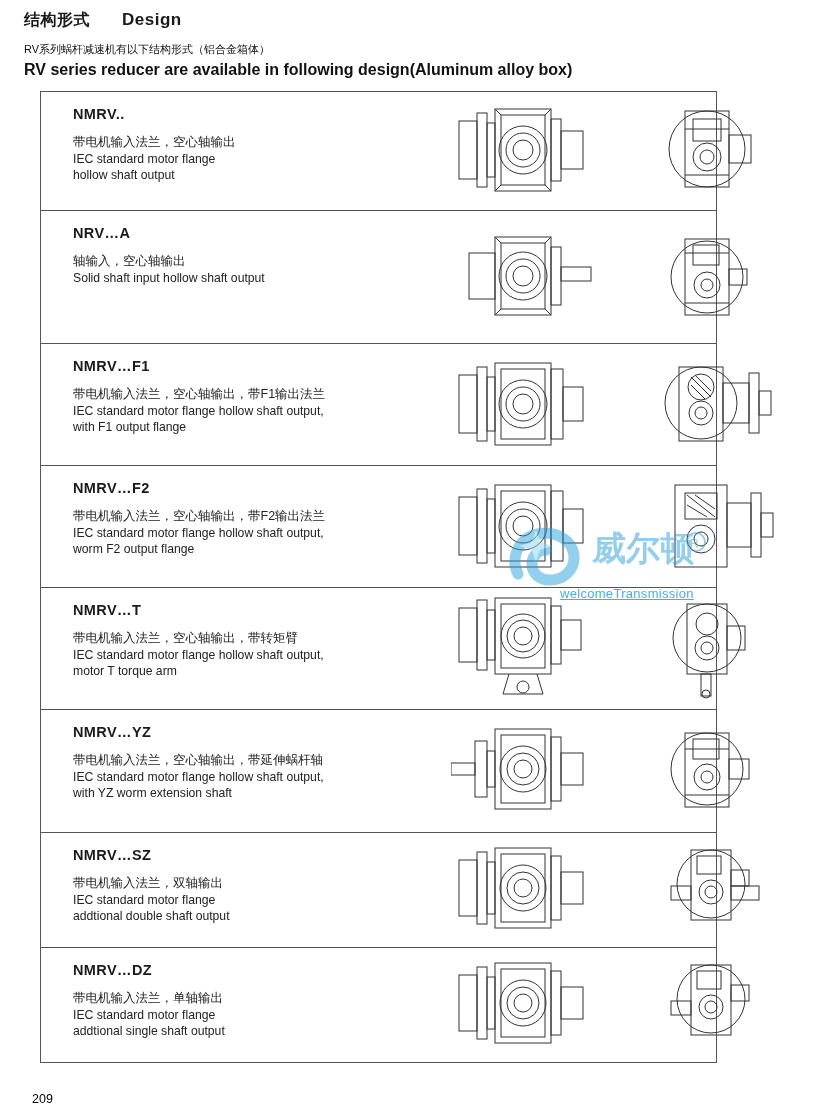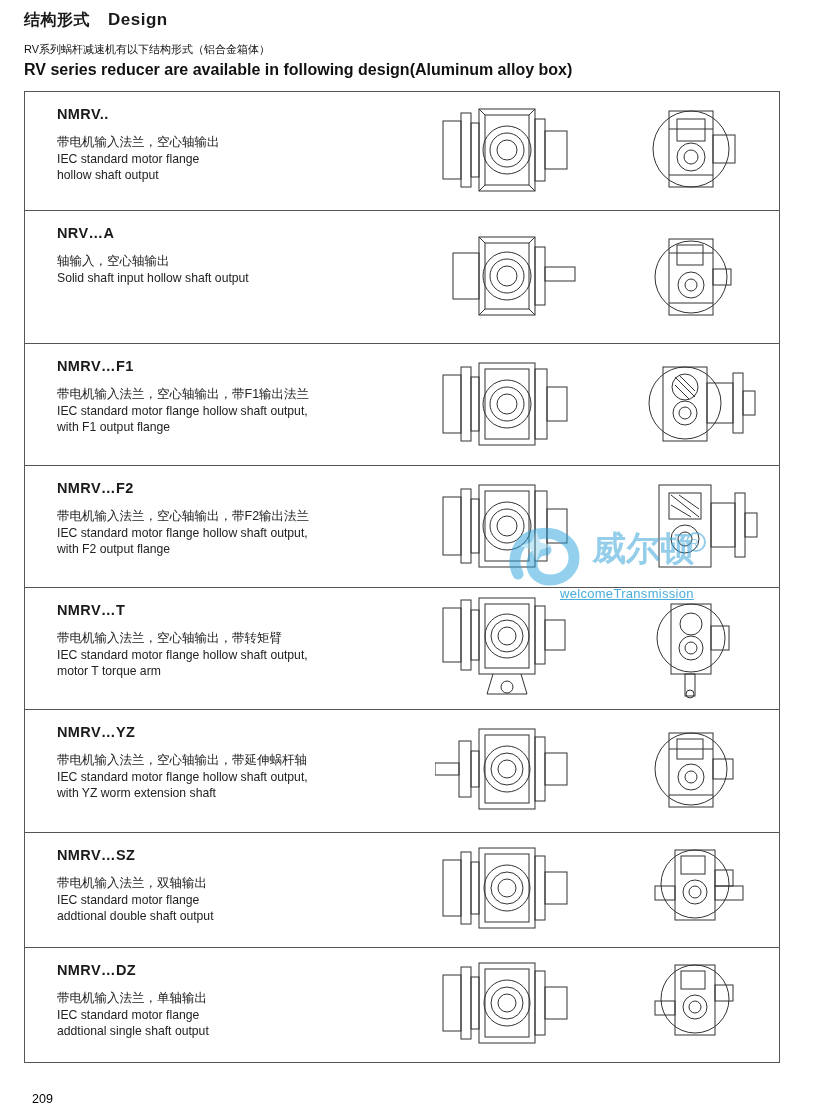--- a/index.html
+++ b/index.html
@@ -15,21 +15,21 @@
     position:relative;
     width:840px;height:1120px;
     box-sizing:border-box;
     padding:0 24px;
   }
   
   .header{
     padding-top:10px;
   }
   .header-title{
-    display:flex;align-items:baseline;gap:18px;
+    display:flex;align-items:baseline;gap:32px;
     font-size:17px;font-weight:bold;
     letter-spacing:0.5px;
   }
   .header-title .cn{font-size:16px;font-weight:bold;}
   .header-title .en{font-size:17px;font-weight:bold;}
   .subtitle-cn{
     margin-top:11px;
     font-size:11px;
     color:#111;
   }
@@ -37,22 +37,23 @@
     margin-top:4px;
     font-size:16px;
     font-weight:bold;
     color:#111;
   }
   
   .table{
     margin-top:12px;
     border:1px solid #555;
     border-bottom:none;
-    width:756px;
+    width:677px;
     box-sizing:border-box;
+    margin-left:16px;
   }
   .row{
     display:flex;
     border-bottom:1px solid #555;
     box-sizing:border-box;
     position:relative;
   }
   .cell-text{
     width:400px;
     box-sizing:border-box;
@@ -246,21 +247,21 @@
         </svg>
       </div>
     </div>
 
     <div class="row" style="height:122px">
       <div class="cell-text">
         <div class="model">NMRV…F2</div>
         <div class="desc">
           <div class="cn">带电机输入法兰，空心轴输出，带F2输出法兰</div>
           <div>IEC standard motor flange hollow shaft output,</div>
-          <div>with F2 output flange</div>
+          <div>worm F2 output flange</div>
         </div>
       </div>
       <div class="cell-fig">
         <svg class="fig fig-a" width="170" height="100" viewBox="0 0 170 100">
           <g fill="none" stroke="#333" stroke-width="1">
             <rect x="8" y="20" width="18" height="58"></rect>
             <rect x="26" y="12" width="10" height="74"></rect>
             <rect x="36" y="22" width="8" height="54"></rect>
             <rect x="44" y="8" width="56" height="82"></rect>
             <rect x="50" y="14" width="44" height="70"></rect>

